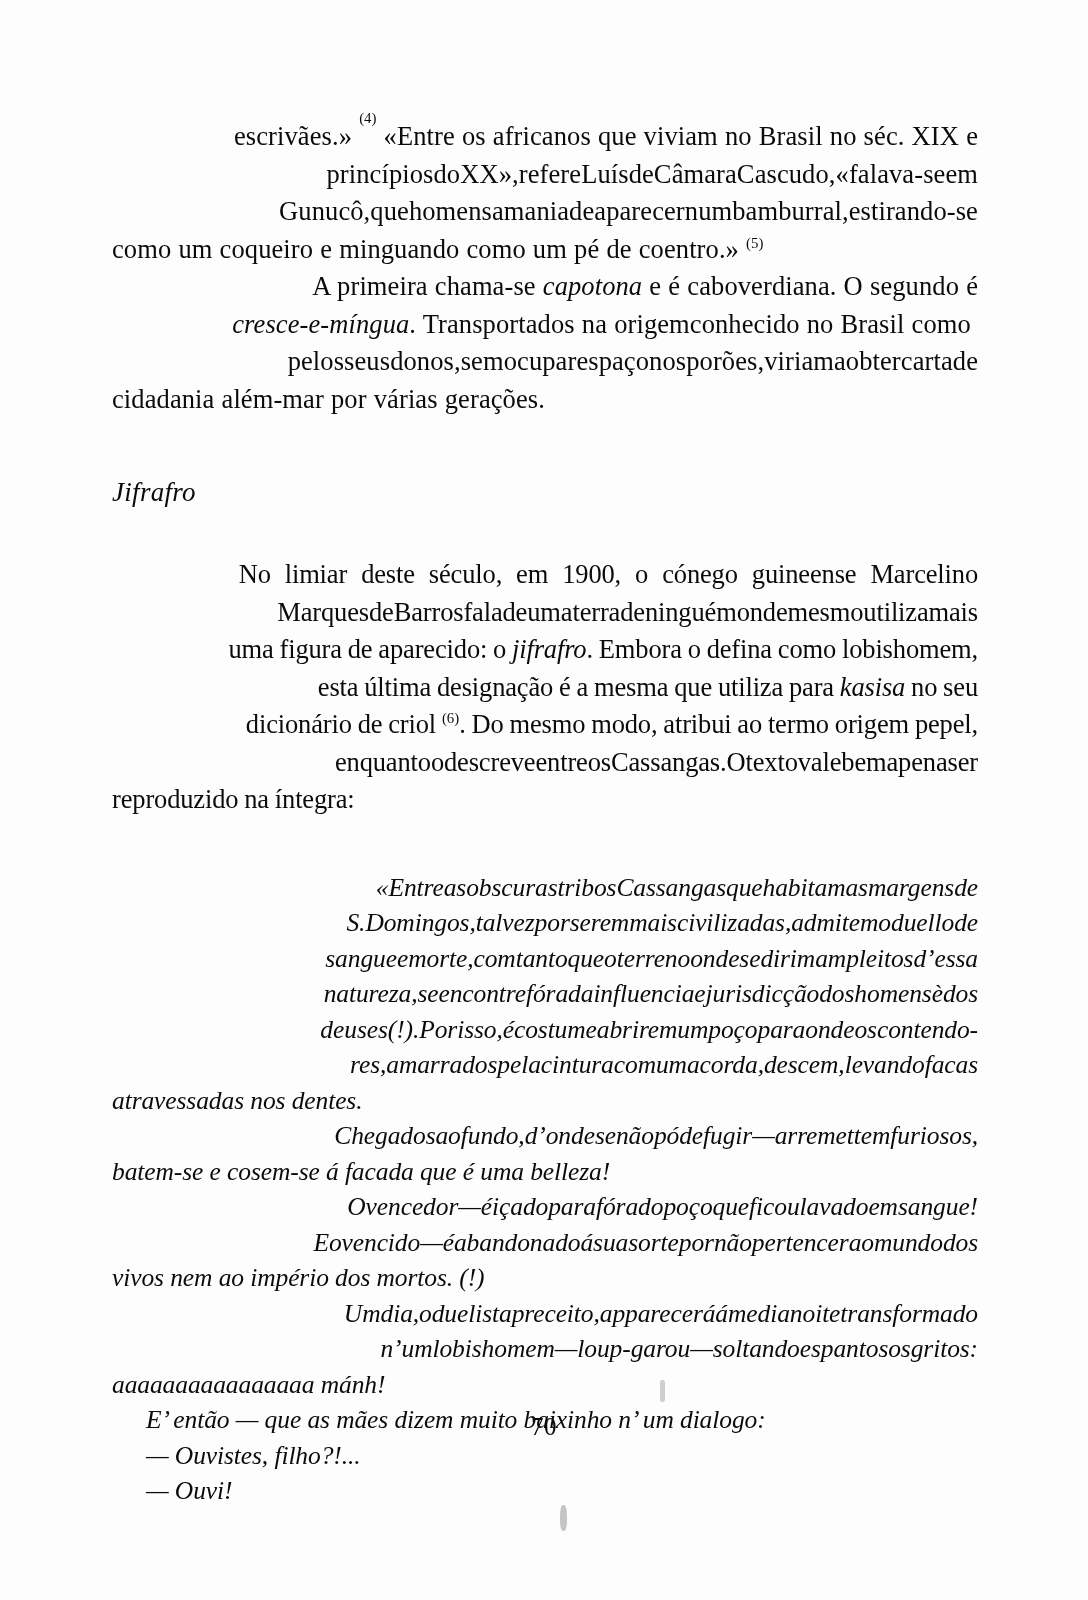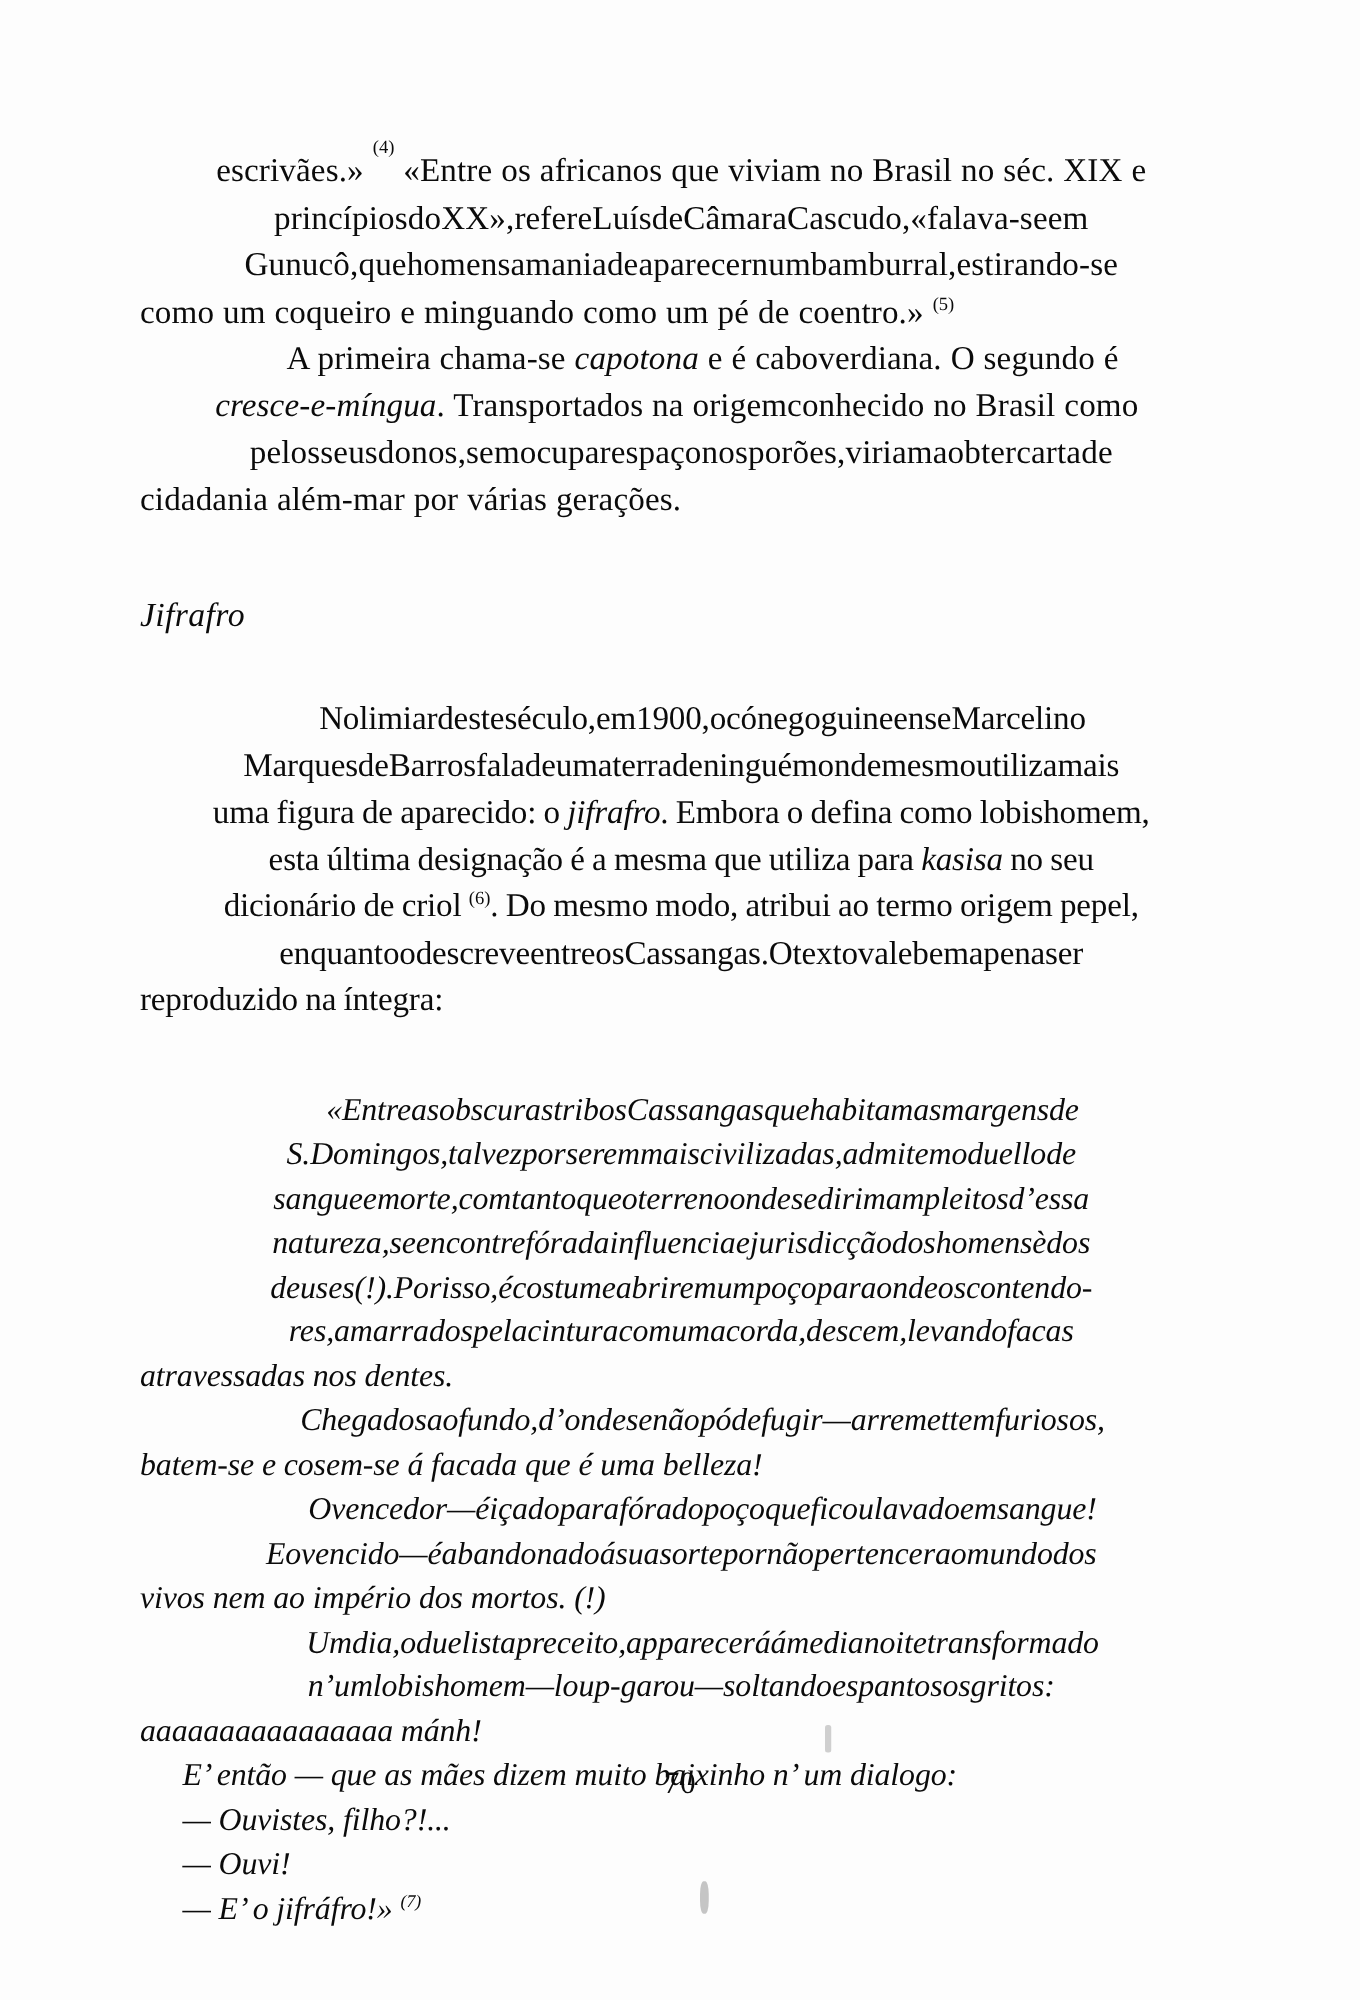--- a/index.html
+++ b/index.html
@@ -38,21 +38,21 @@
     text-align: justify;
     text-align-last: left;
     margin: 0;
     letter-spacing: 0.1px;
     word-spacing: 0.4px;
   }
   .para.tight  { word-spacing: -0.6px; letter-spacing: -0.15px; }
   
   .jline {
     display: flex;
-    justify-content: center;
+    justify-content: flex-end;
     white-space: pre;
   }
   .jline.last { justify-content: flex-start; }
   .jline > span { display: inline-block; }
 
   i, .it { font-style: italic; }
 
   sup.fn {
     font-size: 0.56em;
     vertical-align: super;
@@ -130,21 +130,21 @@
       </span>
       <span class="jline"><span>pelos</span><span>seus</span><span>donos,</span><span>sem</span><span>ocupar</span><span>espaço</span><span>nos</span><span>porões,</span><span>viriam</span><span>a</span><span>obter</span><span>carta</span><span>de</span></span>
       <span class="jline last">
         <span>cidadania além-mar por várias gerações.</span>
       </span>
     </p>
 
     <div id="heading">Jifrafro</div>
 
     <p class="para tight" id="para-jifrafro-intro">
-      <span class="jline" style="padding-left:34px;"><span>No</span><span>limiar</span><span>deste</span><span>século,</span><span>em</span><span>1900,</span><span>o</span><span>cónego</span><span>guineense</span><span>Marcelino</span></span>
+      <span class="jline" style="padding-left:34px;gap:14px;"><span>No</span><span>limiar</span><span>deste</span><span>século,</span><span>em</span><span>1900,</span><span>o</span><span>cónego</span><span>guineense</span><span>Marcelino</span></span>
       <span class="jline"><span>Marques</span><span>de</span><span>Barros</span><span>fala</span><span>de</span><span>uma</span><span>terra</span><span>de</span><span>ninguém</span><span>onde</span><span>mesmo</span><span>utiliza</span><span>mais</span></span>
       <span class="jline">
         <span>uma figura de aparecido: o </span><span><i>jifrafro</i><span>. Embora o defina como lobishomem,</span></span>
       </span>
       <span class="jline">
         <span>esta última designação é a mesma que utiliza para </span><span><i>kasisa</i><span> no seu</span></span>
       </span>
       <span class="jline">
         <span>dicionário de criol </span><span><sup class="fn">(6)</sup><span>. Do mesmo modo, atribui ao termo origem pepel,</span></span>
       </span>
@@ -170,23 +170,20 @@
       <span class="jline"><span>E</span><span>o</span><span>vencido</span><span>—</span><span>é</span><span>abandonado</span><span>á</span><span>sua</span><span>sorte</span><span>por</span><span>não</span><span>pertencer</span><span>ao</span><span>mundo</span><span>dos</span></span>
       <span class="jline last"><span>vivos nem ao império dos mortos. (!)</span></span>
 
       <span class="jline qindent"><span>Um</span><span>dia,</span><span>o</span><span>duelista</span><span>preceito,</span><span>apparecerá</span><span>á</span><span>media</span><span>noite</span><span>transformado</span></span>
       <span class="jline"><span>n’</span><span>um</span><span>lobishomem</span><span>—</span><span>loup-garou</span><span>—</span><span>soltando</span><span>espantosos</span><span>gritos:</span></span>
       <span class="jline last"><span>aaaaaaaaaaaaaaaa mánh!</span></span>
 
       <span class="jline last qindent"><span>E’ então — que as mães dizem muito baixinho n’ um dialogo:</span></span>
       <span class="jline last qindent"><span>— Ouvistes, filho?!...</span></span>
       <span class="jline last qindent"><span>— Ouvi!</span></span>
-      <span class="jline last qindent">
-        <span><span>— E’ o jifráfro!» </span><sup class="fn">(7)</sup></span>
-      </span>
     </div>
 
   </div>
 
   <div id="folio">70</div>
 
   <div class="blotch" style="left:660px;top:1380px;width:5px;height:22px;opacity:.18;border-radius:2px;"></div>
   <div class="blotch" style="left:560px;top:1505px;width:7px;height:26px;opacity:.22;border-radius:40%;"></div>
 
 </div>

